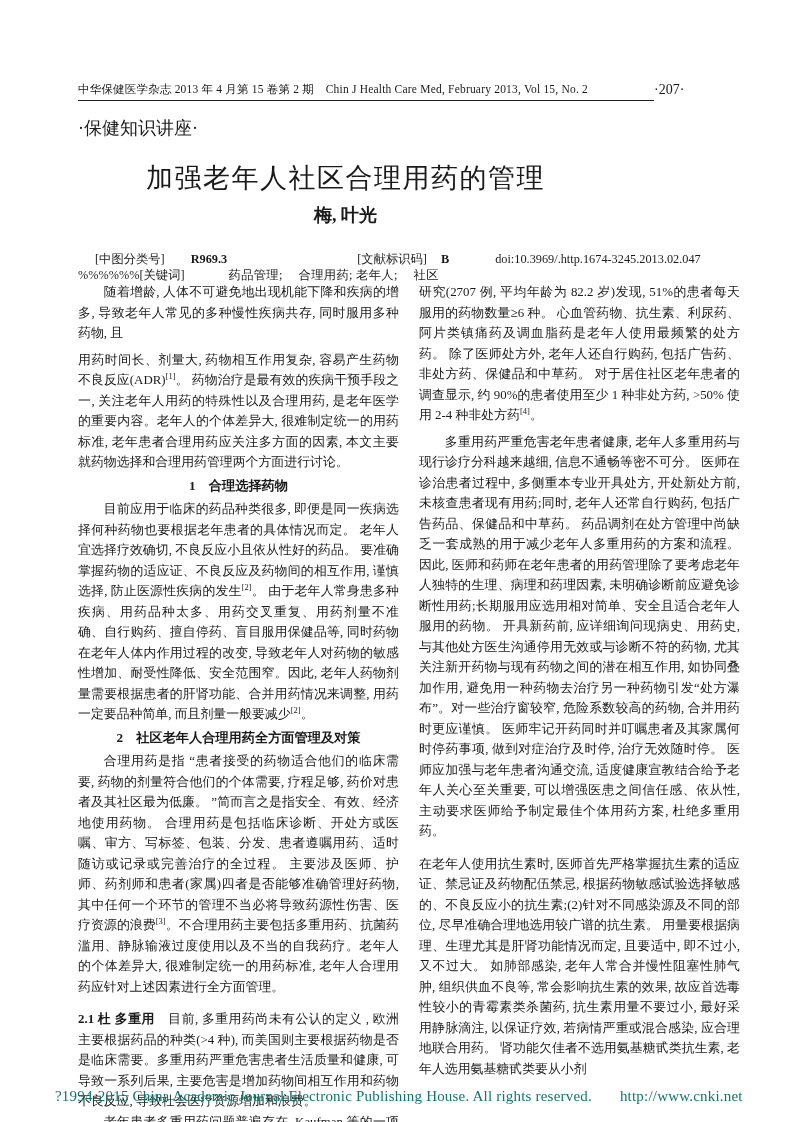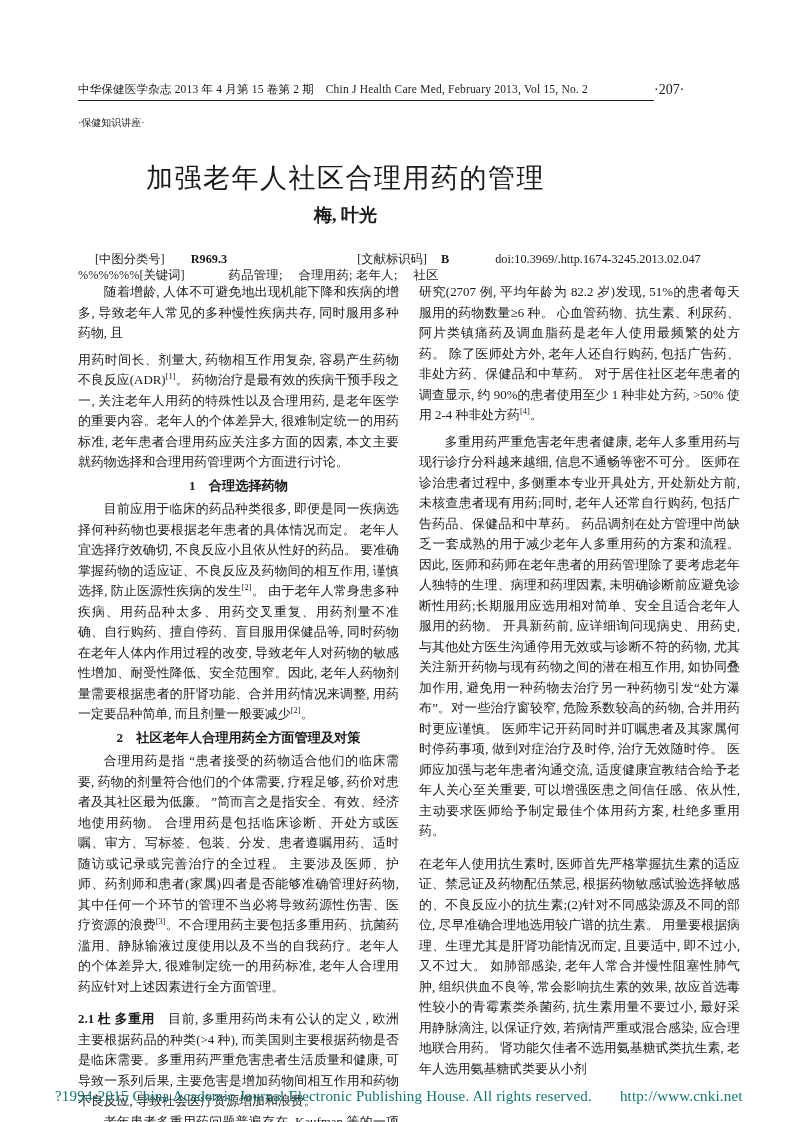--- a/index.html
+++ b/index.html
@@ -22,21 +22,21 @@
   .journal-line {
     border-bottom: 1.5px solid #222;
     padding: 0 66px 3px 0;
     letter-spacing: 0.2px;
     white-space: nowrap;
   }
   .page-no { font-size: 14px; padding-bottom: 3px; }
 
   .lecture-tag {
     position: absolute; top: 116px; left: 78px;
-    font-size: 10px;
+    font-size: 18px;
   }
 
   .title {
     position: absolute; top: 142px; left: 0; width: 100%;
     text-align: center;
     font-size: 27px; letter-spacing: 1.5px;
     font-weight: 400;
   }
 
   .author {

